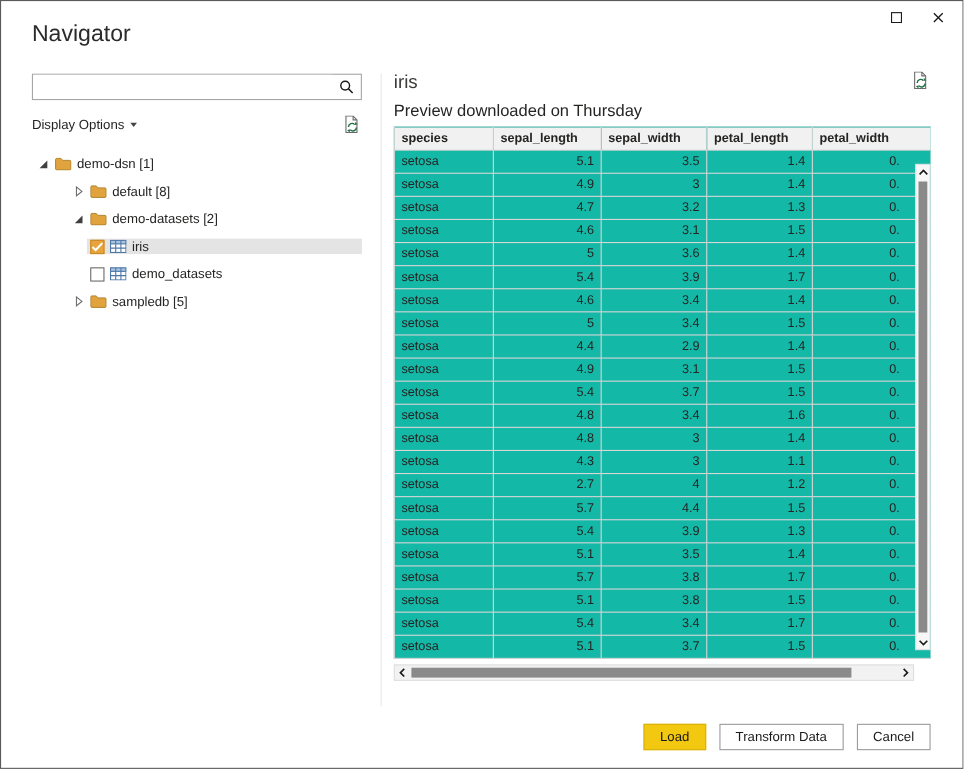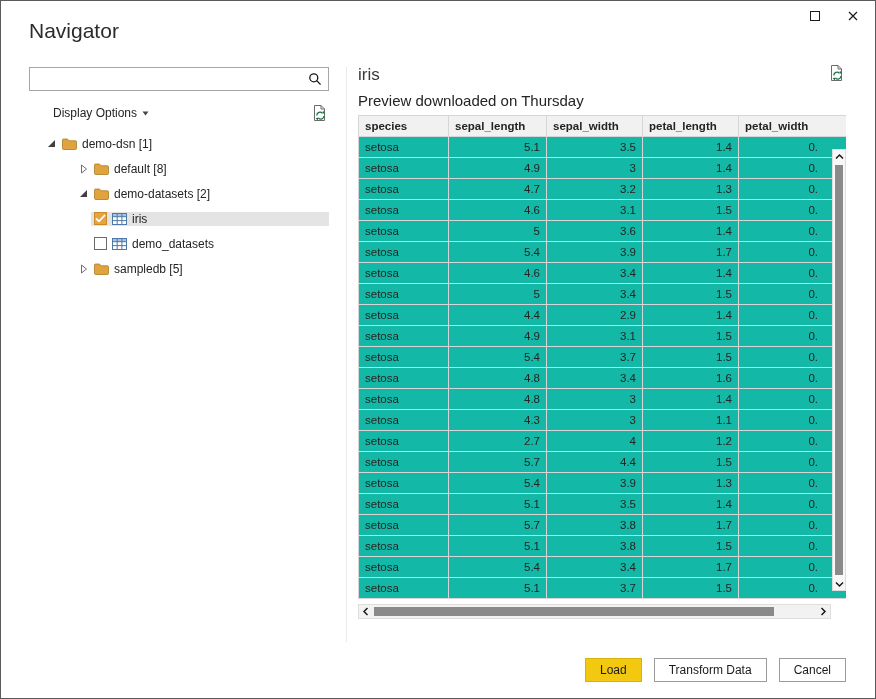--- a/index.html
+++ b/index.html
@@ -16,25 +16,25 @@
   .win-btn { width:24px; height:20px; display:flex; align-items:center; justify-content:center; cursor:pointer; }
   .dialog-title { position:absolute; top:18px; left:28px; font-size:21px; font-weight:400; color:#2b2b2b; }
 
   
   .left-panel { position:absolute; left:28px; top:66px; width:300px; }
   .search-box { display:flex; align-items:center; height:24px; border:1px solid #a6a6a6; background:#fff; }
   .search-box input { flex:1; border:none; outline:none; height:100%; padding:0 6px; font-size:12px; font-family:inherit; min-width:0; }
   .search-icon-btn { width:26px; height:100%; display:flex; align-items:center; justify-content:center; cursor:pointer; }
 
   .display-row { margin-top:13px; display:flex; justify-content:space-between; align-items:center; height:18px; }
-  .display-options { font-size:12px; cursor:pointer; display:flex; align-items:center; gap:5px; color:#252423;margin-left:24px; }
+  .display-options { font-size:12px; cursor:pointer; display:flex; align-items:center; gap:5px; color:#252423; }
   .refresh-btn { cursor:pointer; display:flex; align-items:center; }
 
   .tree { margin-top:9px; }
-  .tree-row { display:flex; align-items:center; height:25px; font-size:12px; cursor:pointer;gap:12px; }
+  .tree-row { display:flex; align-items:flex-end; height:25px; font-size:12px; cursor:pointer; }
   .indent { flex:0 0 auto; }
   .tree-content { display:flex; align-items:center; gap:5px; flex:1; padding-left:3px; }
   .tree-content.selected { background:#e4e4e4; }
   .expander { width:11px; display:flex; align-items:center; justify-content:center; }
   .node-icon { display:flex; align-items:center; }
   .tree-label { white-space:nowrap; }
 
   .checkbox { width:13px; height:13px; border:1px solid #6b6b6b; background:#fff; display:flex; align-items:center; justify-content:center; flex:0 0 auto; }
   .checkbox.checked { background:#e8a33d; border-color:#c98a28; }
 

